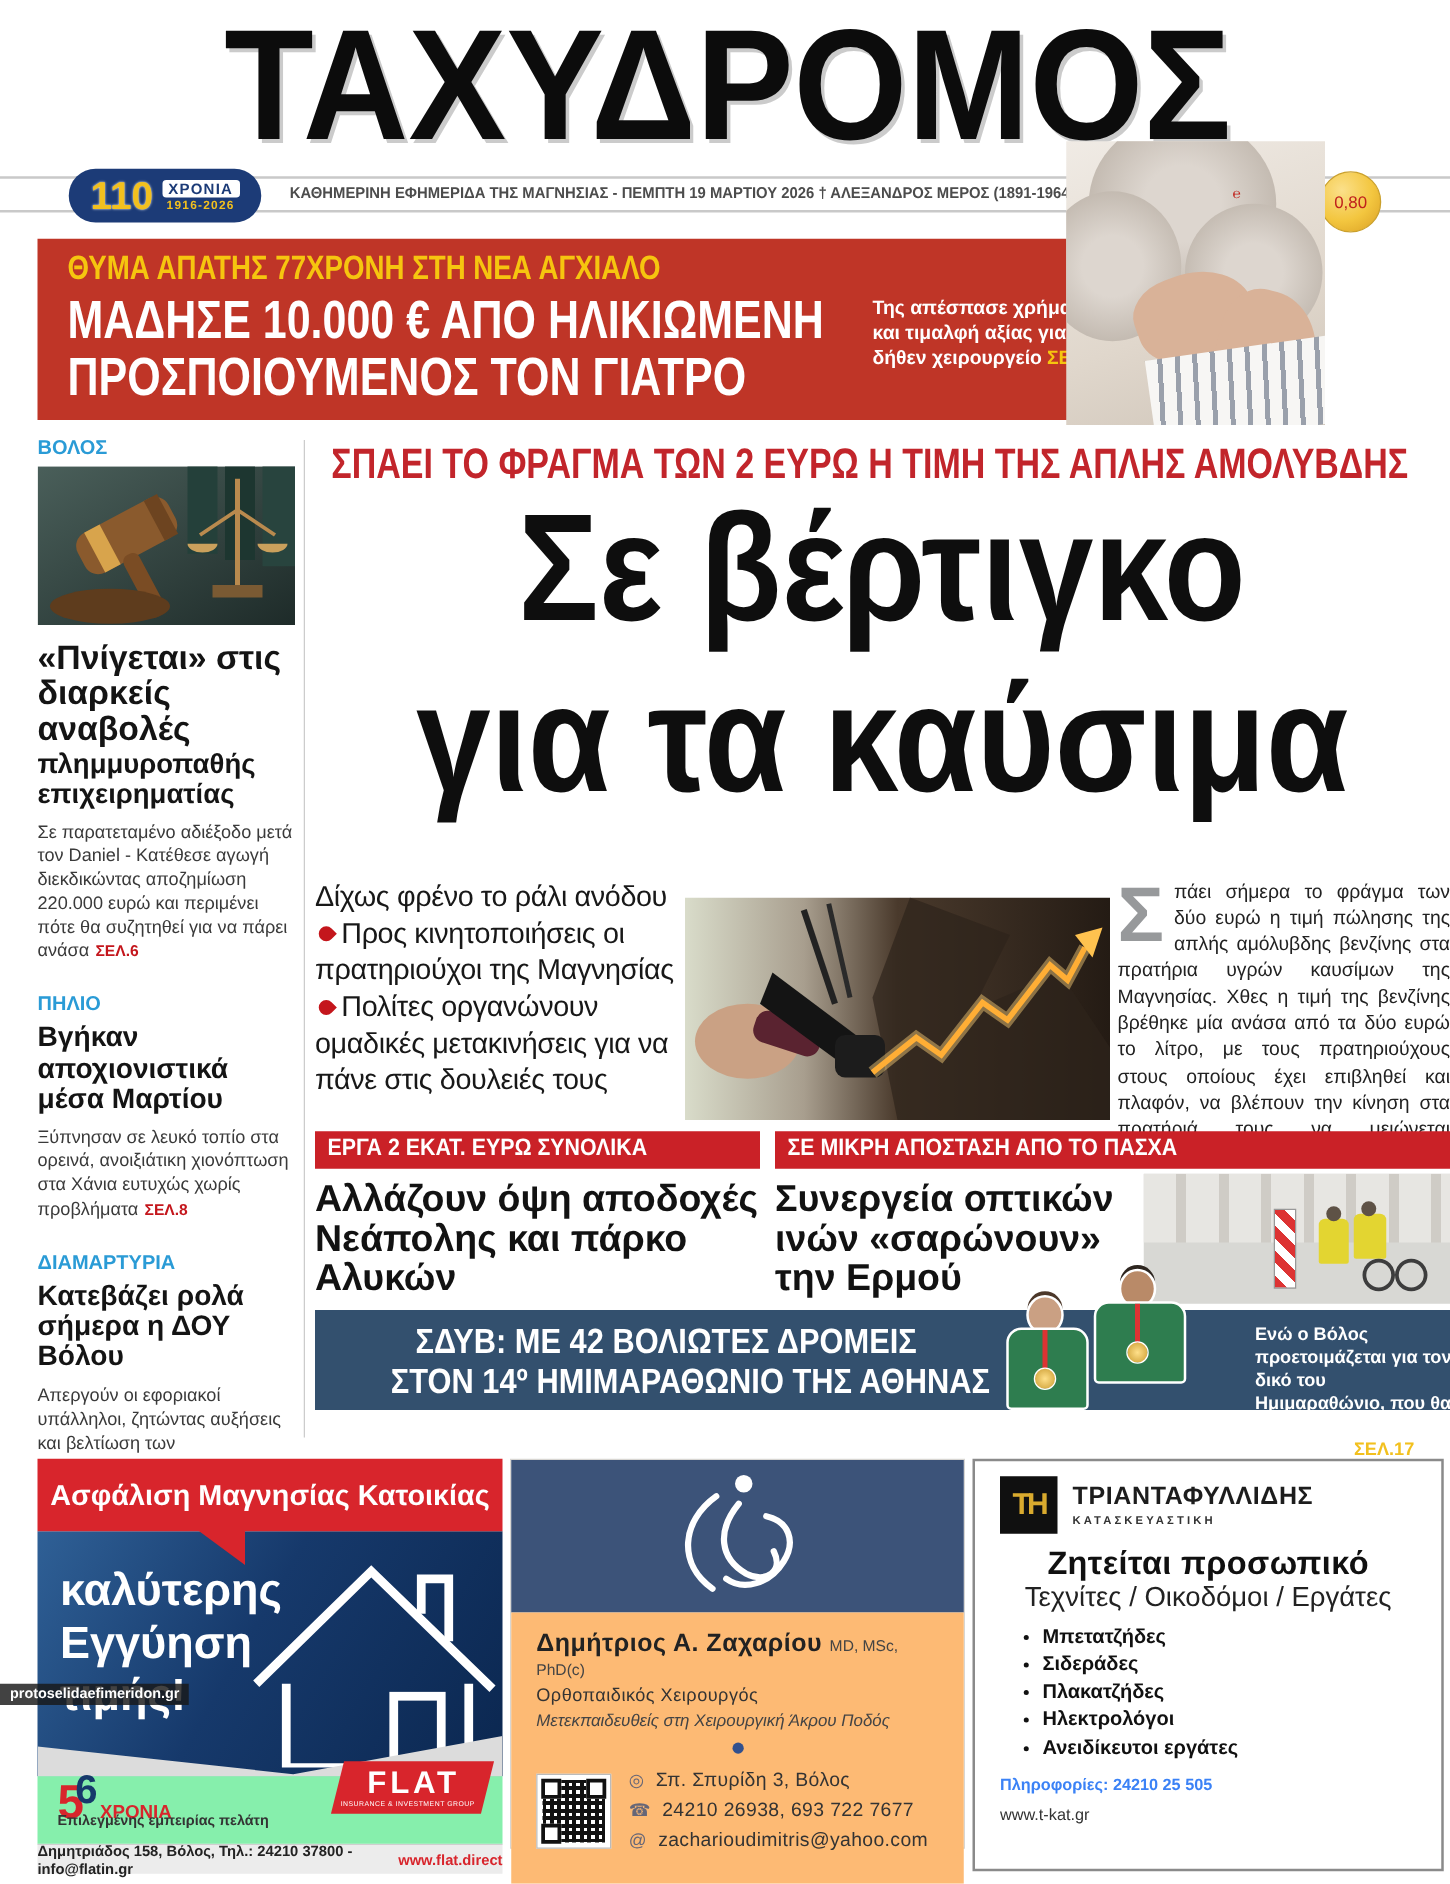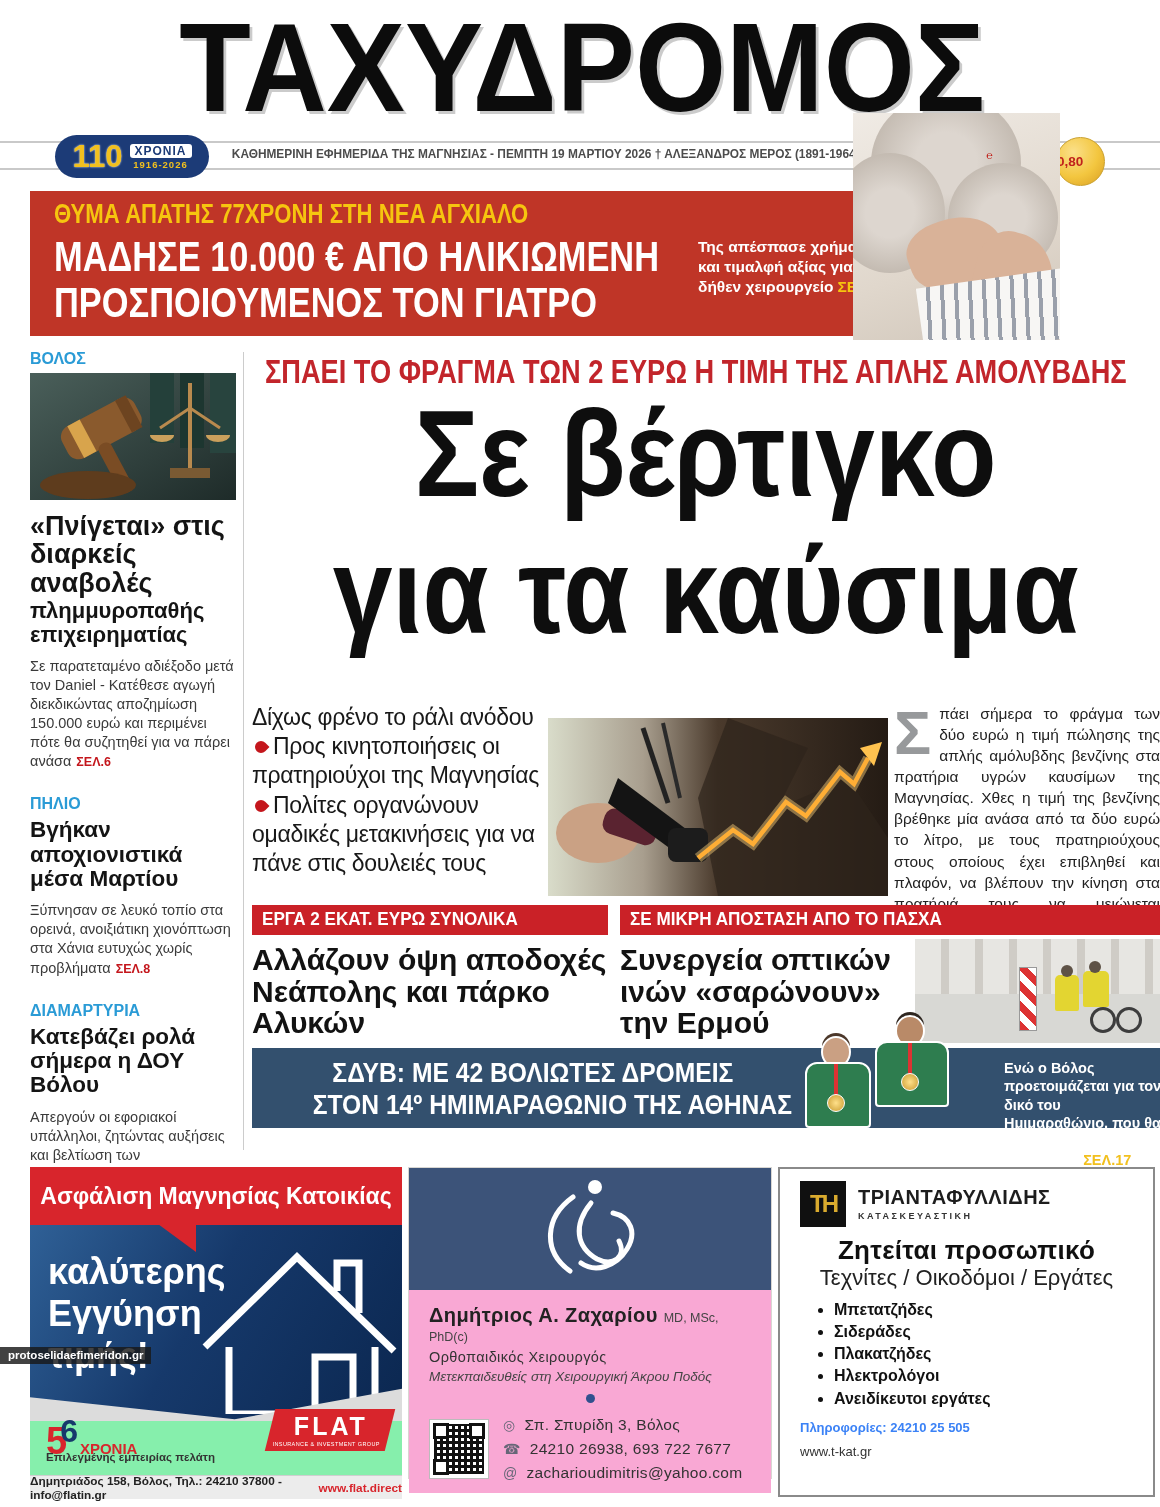--- a/index.html
+++ b/index.html
@@ -16,21 +16,21 @@
     font-size:12.5px;font-weight:bold;color:#4c4c4c;}
   .dateline .cond{transform:scaleX(.95);}
   .badge110{position:absolute;left:55px;top:135px;width:154px;height:43px;background:#1c3b77;
     border-radius:22px;display:flex;align-items:center;justify-content:center;gap:7px;}
   .badge-num{font-size:31px;font-weight:bold;color:#f2c01e;line-height:1;text-shadow:0 0 2px #fff;}
   .badge-right{display:flex;flex-direction:column;align-items:center;line-height:1;}
   .badge-chronia{background:#fff;color:#1c3b77;font-weight:bold;font-size:12px;padding:1px 5px;border-radius:3px;letter-spacing:1px;}
   .badge-years{color:#f2c01e;font-size:9.5px;font-weight:bold;margin-top:2px;letter-spacing:1px;}
   .coin{position:absolute;left:1056px;top:137px;width:47px;height:47px;border-radius:50%;
     background:radial-gradient(circle at 35% 30%,#fbe08a,#f3c63f 55%,#d99e22);
-    display:flex;align-items:center;font-size:13.5px;font-weight:bold;color:#c0221c;border:1px solid #caa02c;}
+    display:flex;align-items:center;justify-content:center;font-size:13.5px;font-weight:normal;color:#c0221c;border:1px solid #caa02c;}
   .est-sign{position:absolute;left:986px;top:149px;color:#c0221c;font-size:11px;font-weight:bold;z-index:5;}
 
   
   .photo-woman{position:absolute;left:853px;top:113px;width:207px;height:227px;
     background:linear-gradient(160deg,#f0ebe5,#e0d7cc 60%,#cfc5b9);overflow:hidden;z-index:4;}
   .pw-hair{position:absolute;border-radius:50%;background:radial-gradient(circle,#ddd6cf 30%,#b4aa9f);}
   .pw-h1{left:18px;top:-20px;width:150px;height:140px;}
   .pw-h2{left:-18px;top:40px;width:110px;height:120px;}
   .pw-h3{left:95px;top:50px;width:110px;height:110px;}
   .pw-hand{position:absolute;background:#d9b298;border-radius:40% 60% 50% 50%;}
@@ -138,21 +138,21 @@
   .flat-logo{position:absolute;right:12px;top:-12px;width:120px;height:42px;background:#d8252c;transform:skewX(-14deg);
     display:flex;flex-direction:column;align-items:center;justify-content:center;color:#fff;z-index:3;}
   .flat-logo-text{font-size:25px;font-weight:bold;letter-spacing:3px;transform:skewX(14deg);line-height:1;}
   .flat-logo-sub{font-size:5.5px;letter-spacing:.4px;transform:skewX(14deg);margin-top:2px;}
   .flat-footer{height:23px;background:#ececec;border-top:1px solid #cfcfcf;display:flex;align-items:center;
     justify-content:center;gap:6px;font-size:11.8px;color:#222;font-weight:bold;}
   .flat-link{color:#d8252c;}
 
   .doc{left:408px;width:364px;height:312px;border:1px solid #d8d6d2;box-sizing:border-box;}
   .doc-top{height:122px;background:#3c5379;display:flex;align-items:center;justify-content:center;}
-  .doc-body{background:#f9a8d4;height:188px;padding:14px 20px 1px;position:relative;}
+  .doc-body{background:#fdba74;height:188px;padding:14px 20px 16px;position:relative;}
   .doc-name{font-size:20px;font-weight:bold;color:#222;letter-spacing:.4px;}
   .doc-titles{font-size:12.5px;color:#444;margin-left:6px;font-weight:normal;}
   .doc-spec{font-size:14.5px;color:#333;margin-top:4px;letter-spacing:.4px;}
   .doc-sub{font-size:13.5px;font-style:italic;color:#444;margin-top:4px;}
   .doc-dot{width:9px;height:9px;border-radius:50%;background:#31508e;margin:10px auto;}
   .doc-contact{display:flex;gap:14px;align-items:center;}
   .qr{position:relative;width:58px;height:58px;background:#fff;border:1px solid #bbb;flex:none;}
   .qr-fill{position:absolute;inset:4px;background:
      repeating-linear-gradient(0deg,#111 0 3px,transparent 3px 6px),
      repeating-linear-gradient(90deg,#111 0 3px,#fff 3px 6px);}
@@ -246,21 +246,21 @@
             <rect x="58" y="70" width="14" height="55" rx="6" fill="#7a4c24"></rect>
           </g>
           <ellipse cx="58" cy="112" rx="48" ry="14" fill="#5e3c1d"></ellipse>
         </svg>
       </div>
       <h3 class="s-head-big">
         <span>«Πνίγεται» στις διαρκείς αναβολές</span>
         <span class="s-head-small">πλημμυροπαθής επιχειρηματίας</span>
       </h3>
       <p class="s-body">
-        <span>Σε παρατεταμένο αδιέξοδο μετά τον Daniel - Κατέθεσε αγωγή διεκδικώντας αποζημίωση 150.000 ευρώ και περιμένει πότε θα συζητηθεί για να πάρει ανάσα</span><span class="s-page">ΣΕΛ.6</span>
+        <span>Σε παρατεταμένο αδιέξοδο μετά τον Daniel - Κατέθεσε αγωγή διεκδικώντας αποζημίωση 220.000 ευρώ και περιμένει πότε θα συζητηθεί για να πάρει ανάσα</span><span class="s-page">ΣΕΛ.6</span>
       </p>
     </article>
     <article>
       <p class="s-label">ΠΗΛΙΟ</p>
       <h3 class="s-head">Βγήκαν αποχιονιστικά μέσα Μαρτίου</h3>
       <p class="s-body">
         <span>Ξύπνησαν σε λευκό τοπίο στα ορεινά, ανοιξιάτικη χιονόπτωση στα Χάνια ευτυχώς χωρίς προβλήματα</span><span class="s-page">ΣΕΛ.8</span>
       </p>
     </article>
     <article>

